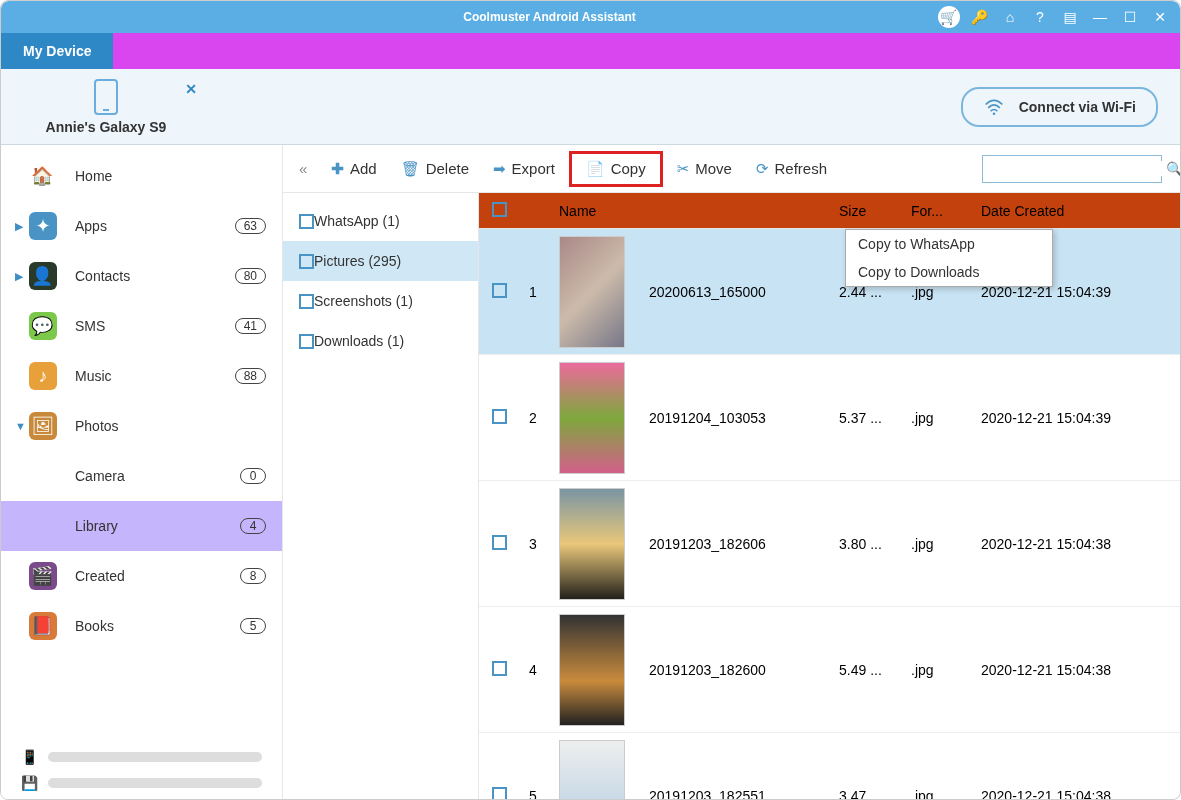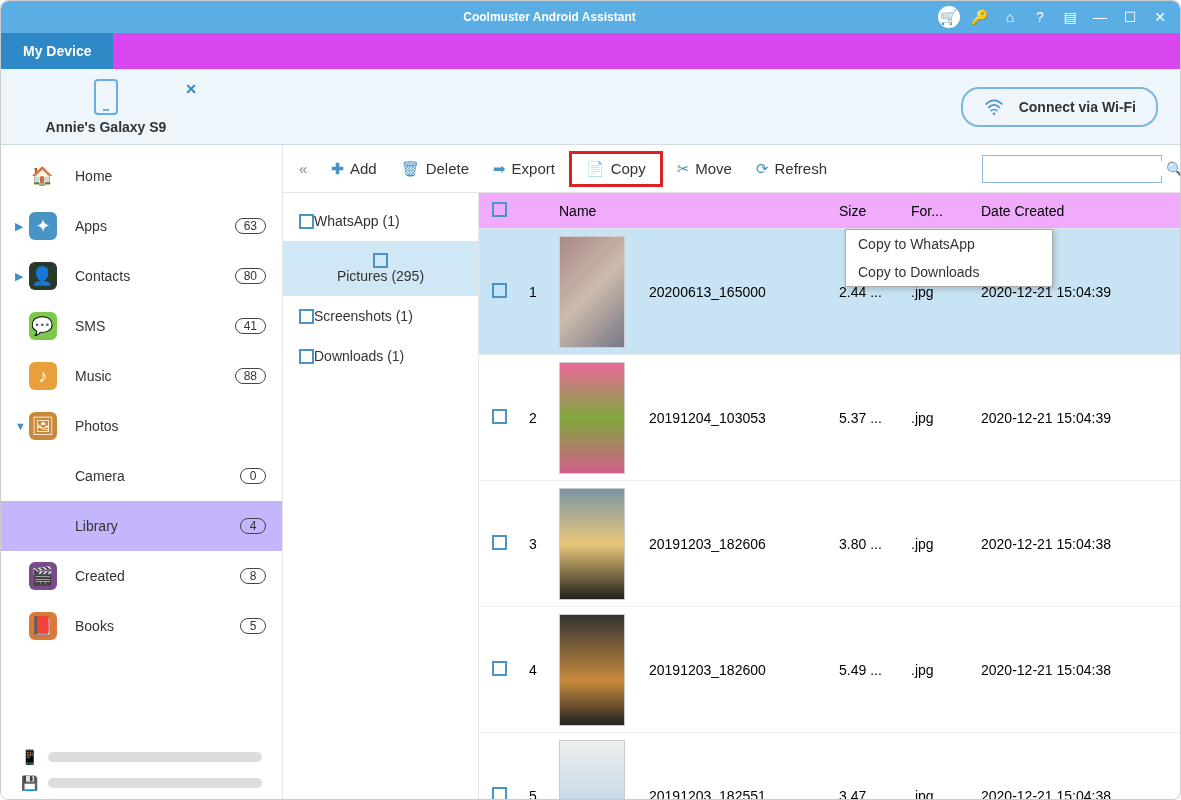--- a/index.html
+++ b/index.html
@@ -33,24 +33,24 @@
 .meter .bar { flex: 1; height: 10px; background: #ddd; border-radius: 5px; }
 .content { flex: 1; display: flex; flex-direction: column; position: relative; }
 .toolbar { height: 48px; border-bottom: 1px solid #e6e6e6; display: flex; align-items: center; padding: 0 6px; gap: 4px; }
 .toolbar .tb { padding: 4px 10px; display: flex; align-items: center; gap: 6px; cursor: pointer; color: #333; font-size: 15px; }
 .toolbar .tb.highlight { border: 3px solid #d22; padding: 6px 14px; }
 .toolbar .search { margin-left: auto; margin-right: 12px; border: 1px solid #8dbcd9; height: 28px; width: 180px; display: flex; align-items: center; padding: 0 6px; }
 .toolbar .search input { border: none; outline: none; flex: 1; }
 .inner { flex: 1; display: flex; overflow: hidden; }
 .folders { width: 196px; border-right: 1px solid #e6e6e6; padding-top: 8px; }
 .folder { display: flex; align-items: center; gap: 0; padding: 12px 16px; cursor: pointer; color: #333; }
-.folder.selected { background: #d0e8f6; flex-direction: column; }
+.folder.selected { background: #d0e8f6; }
 .folder .cb, .row .cb, .th .cb { width: 15px; height: 15px; border: 2px solid #4a94c5; display: inline-block; flex-shrink: 0; }
 .table { flex: 1; overflow-y: auto; position: relative; }
-.th { display: flex; height: 36px; align-items: center; border-bottom: 1px solid #e6e6e6; background: #f0abfc; position: sticky; top: 0; }
+.th { display: flex; height: 36px; align-items: center; border-bottom: 1px solid #e6e6e6; background: #c2410c; position: sticky; top: 0; }
 .th > div, .row > div { padding: 0 10px; overflow: hidden; text-overflow: ellipsis; white-space: nowrap; }
 .col-cb { width: 40px; text-align: center; }
 .col-num { width: 30px; }
 .col-thumb { width: 90px; }
 .col-name { width: 190px; }
 .col-size { width: 72px; }
 .col-fmt { width: 70px; }
 .col-date { width: 180px; }
 .row { display: flex; align-items: center; height: 126px; border-bottom: 1px solid #eee; }
 .row.selected { background: #c8e3f3; }

